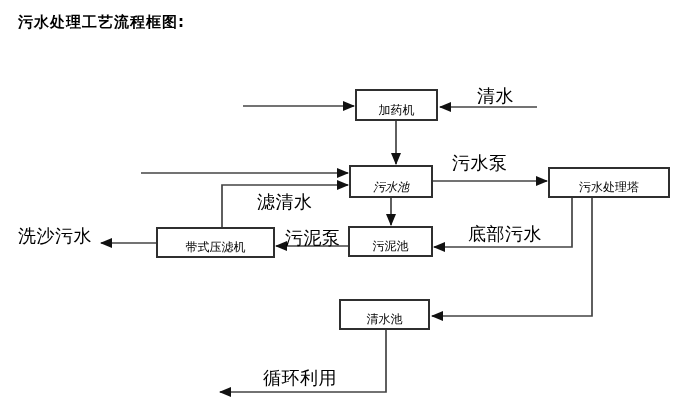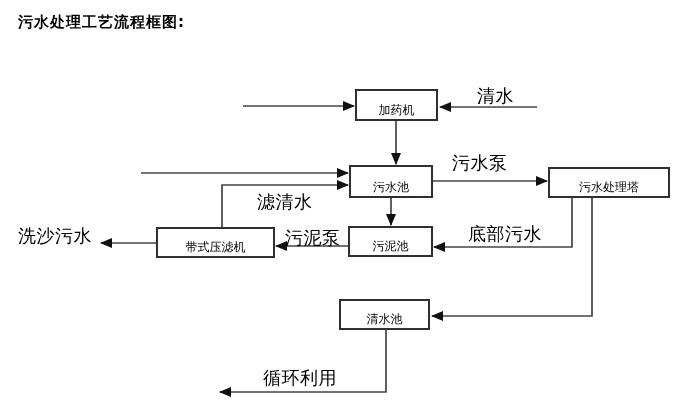--- a/index.html
+++ b/index.html
@@ -82,21 +82,21 @@
     <path class="conn" marker-end="url(#arr)" d="M348,246 H276"></path>
     <path class="conn" marker-end="url(#arr)" d="M156,243 H101"></path>
     <path class="conn" marker-end="url(#arr)" d="M572,198 V247 H434"></path>
     <path class="conn" marker-end="url(#arr)" d="M592,198 V316 H432"></path>
     <path class="conn" marker-end="url(#arr)" d="M386,330 V392 H220"></path>
   </svg>
 
   <div class="node" style="left:355px;top:89px;width:83px;height:32px;">
     <span>加药机</span>
   </div>
-  <div class="node" style="left:349px;top:165px;width:84px;height:33px;">
+  <div class="node" style="left:349px;top:165px;width:84px;height:33px;font-style:italic;">
     <span>污水池</span>
   </div>
   <div class="node" style="left:548px;top:167px;width:122px;height:31px;">
     <span>污水处理塔</span>
   </div>
   <div class="node" style="left:348px;top:226px;width:85px;height:31px;">
     <span>污泥池</span>
   </div>
   <div class="node" style="left:156px;top:227px;width:119px;height:31px;">
     <span>带式压滤机</span>

